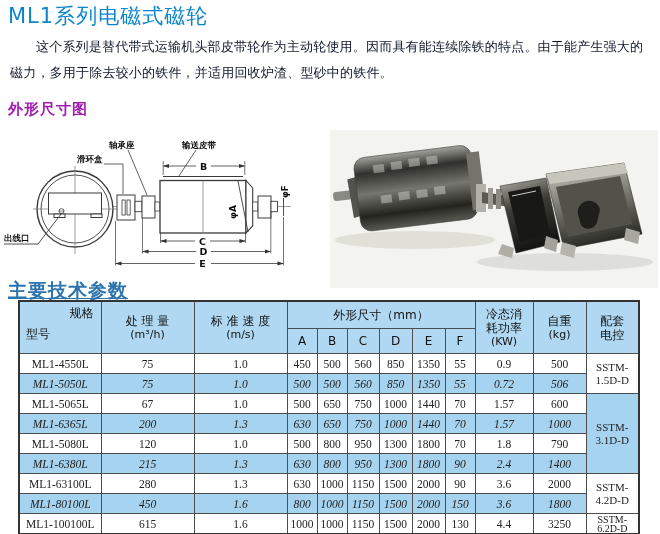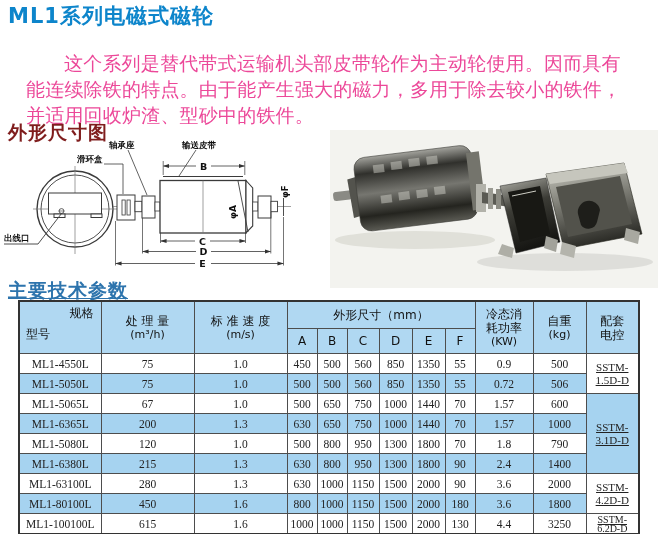--- a/index.html
+++ b/index.html
@@ -2,30 +2,30 @@
 <html style="--title-blue: #0d85cb; --heading-blue: #2d74ad; --row-highlight: #a6d3f0; --header-fill: #b0d8f2;"><head>
 <meta charset="utf-8">
 <style>
   html,body{margin:0;padding:0;}
   body{
     width:660px;height:534px;position:relative;background:#fff;
     font-family:"DejaVu Sans","Liberation Sans",sans-serif;color:#1a1a1a;overflow:hidden;
   }
   .abs{position:absolute;}
   .page-title{
-    left:8px;top:2px;font-size:21px;font-weight:bold;
+    left:8px;top:2px;font-size:21px;font-weight:normal;
     color:var(--title-blue,#0d85cb);letter-spacing:1px;white-space:nowrap;
   }
   .intro{left:10px;top:34px;width:644px;}
   .intro p{
-    margin:16px;font-size:19px;line-height:26px;text-indent:2em;
-    color:#ec4899;letter-spacing:0.2px;
+    margin:0;font-size:13px;line-height:26px;text-indent:2em;
+    color:#0f172a;letter-spacing:0.2px;
   }
   .fig-heading{
-    left:8px;top:120px;font-size:19px;font-weight:bold;color:#7f1d1d;letter-spacing:1px;
+    left:8px;top:100px;font-size:15px;font-weight:bold;color:#a21caf;letter-spacing:1px;
   }
   .params-heading{
     left:8px;top:278px;font-size:19px;font-weight:bold;letter-spacing:1px;
     color:var(--heading-blue,#2d74ad);text-decoration:underline;
   }
   #dwg{left:0;top:134px;}
   #photo{left:330px;top:130px;}
   
   table.params{
     position:absolute;left:18px;top:300px;width:616px;
@@ -39,22 +39,22 @@
   table.params th{
     background:var(--header-fill,#b0d8f2);
     font-size:12px;font-weight:normal;color:#111;line-height:14px;
   }
   table.params thead tr:first-child th{height:26px;}
   table.params thead tr:last-child th{height:24px;}
   table.params td{
     height:19px;font-family:"Liberation Serif","DejaVu Serif",serif;
     font-size:11.5px;color:#222;background:#fff;line-height:12px;
   }
-  table.params tr.hl td{background:var(--row-highlight,#a6d3f0);}
-  table.params td.ctrl-cell{font-size:11px;line-height:13px;text-decoration:underline;}
+  table.params tr.hl td{background:var(--row-highlight,#a6d3f0);font-style:italic;}
+  table.params td.ctrl-cell{font-size:11px;line-height:13px;}
   table.params td.ctrl-cell.white{background:#fff;}
   table.params td.ctrl-cell.hl-cell{background:var(--row-highlight,#a6d3f0);}
   table.params td.ctrl-cell.compact{font-size:10px;line-height:9px;}
   th.diag{position:relative;
     background-image:linear-gradient(to bottom right,
       transparent calc(50% - 0.6px),#4d4d4d calc(50% - 0.6px),
       #4d4d4d calc(50% + 0.6px),transparent calc(50% + 0.6px));
   }
   th.diag .spec{position:absolute;top:4px;right:7px;}
   th.diag .model{position:absolute;bottom:12px;left:6px;}
@@ -384,21 +384,21 @@
       </tr>
       <tr class="hl">
         <td>ML1-80100L</td>
         <td>450</td>
         <td>1.6</td>
         <td>800</td>
         <td>1000</td>
         <td>1150</td>
         <td>1500</td>
         <td>2000</td>
-        <td>180</td>
+        <td>150</td>
         <td>3.6</td>
         <td>1800</td>
       </tr>
       <tr>
         <td>ML1-100100L</td>
         <td>615</td>
         <td>1.6</td>
         <td>1000</td>
         <td>1000</td>
         <td>1150</td>

